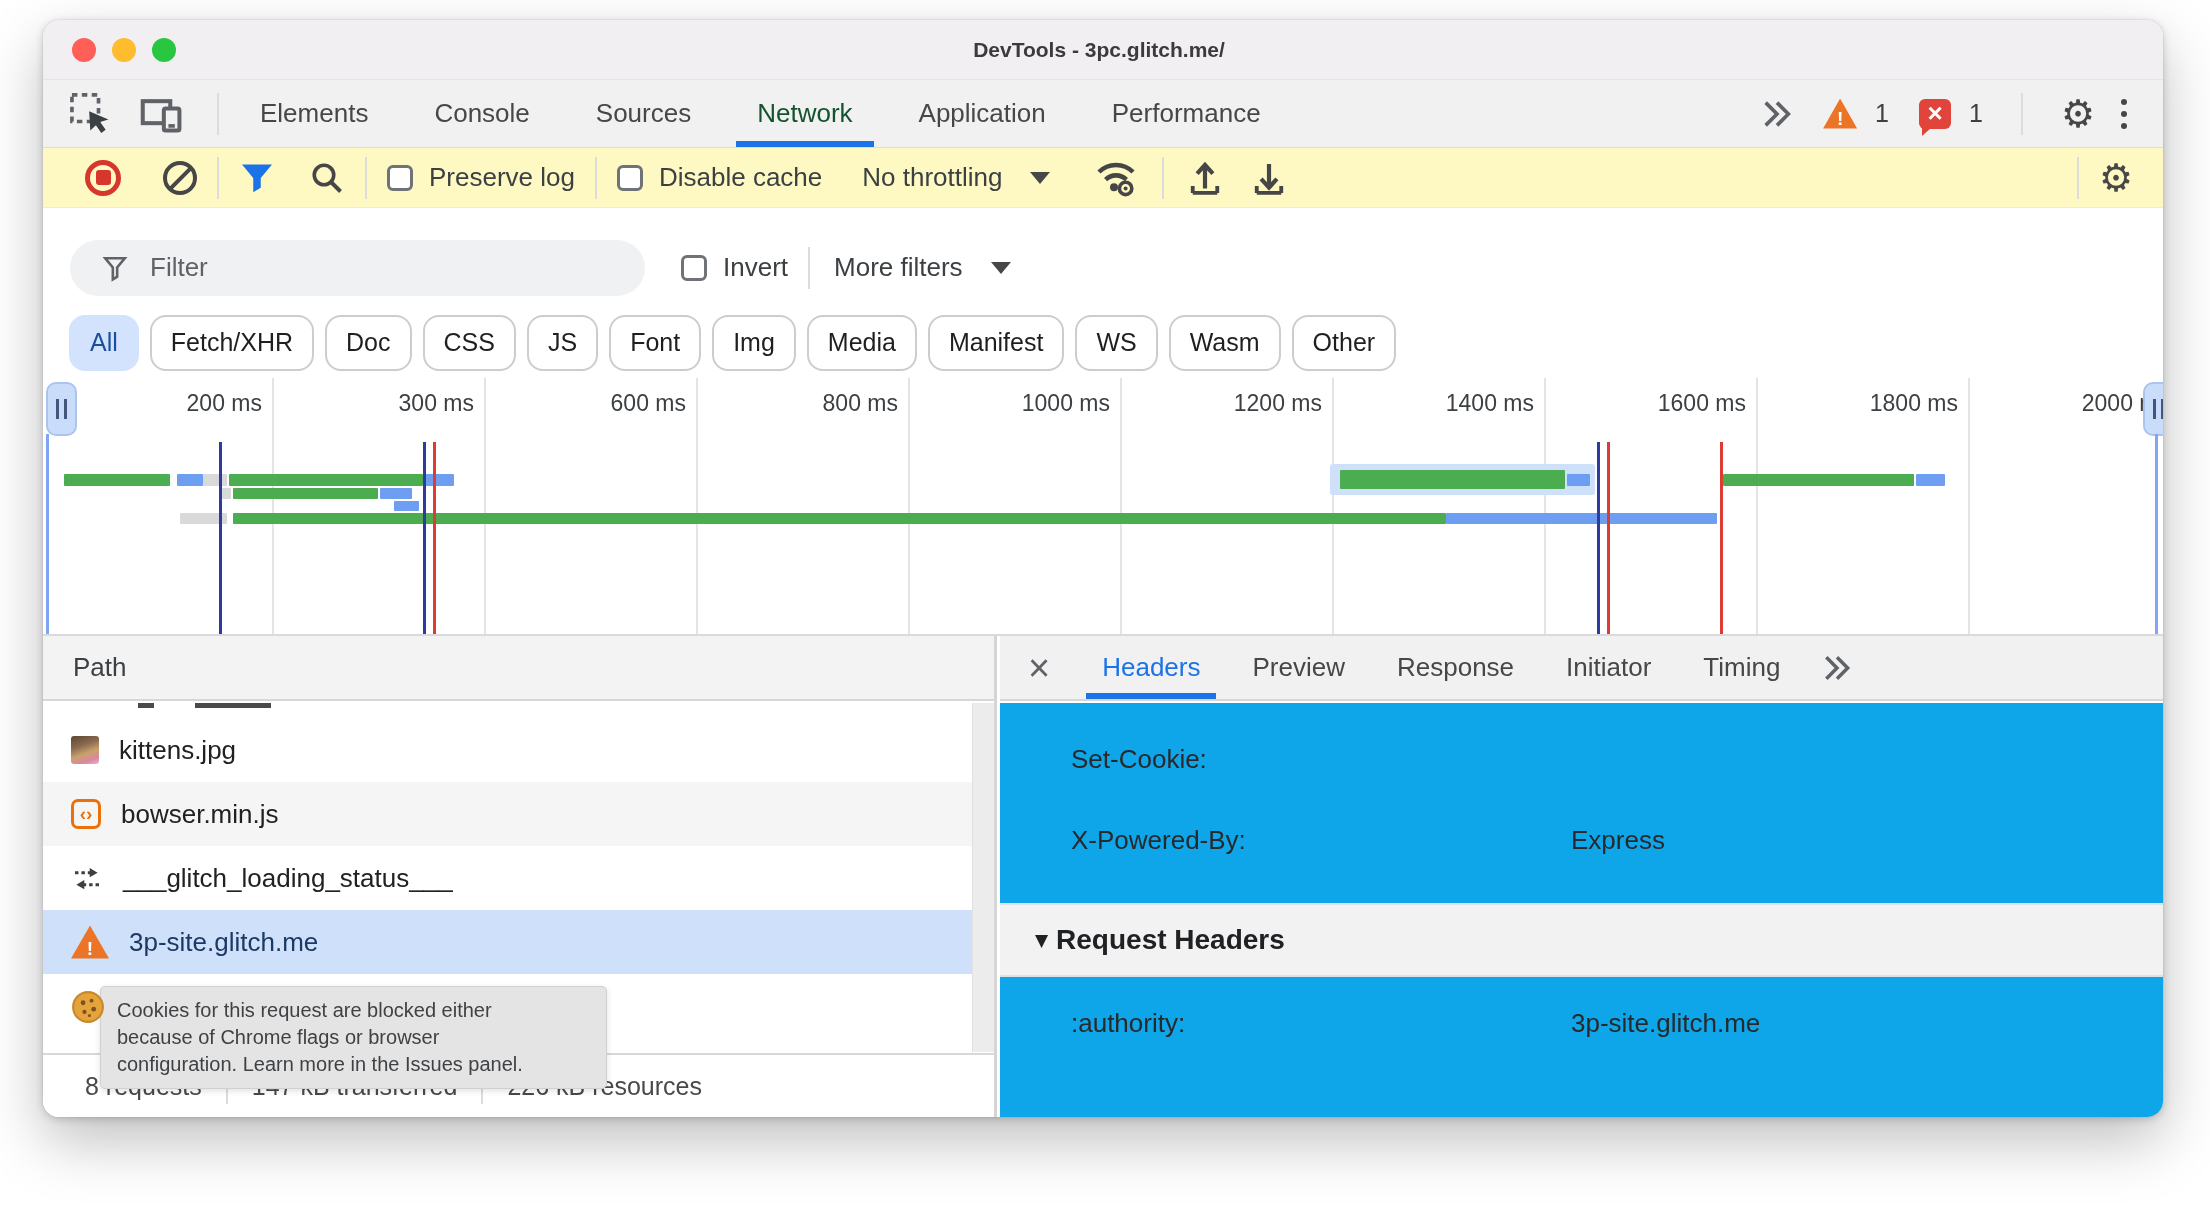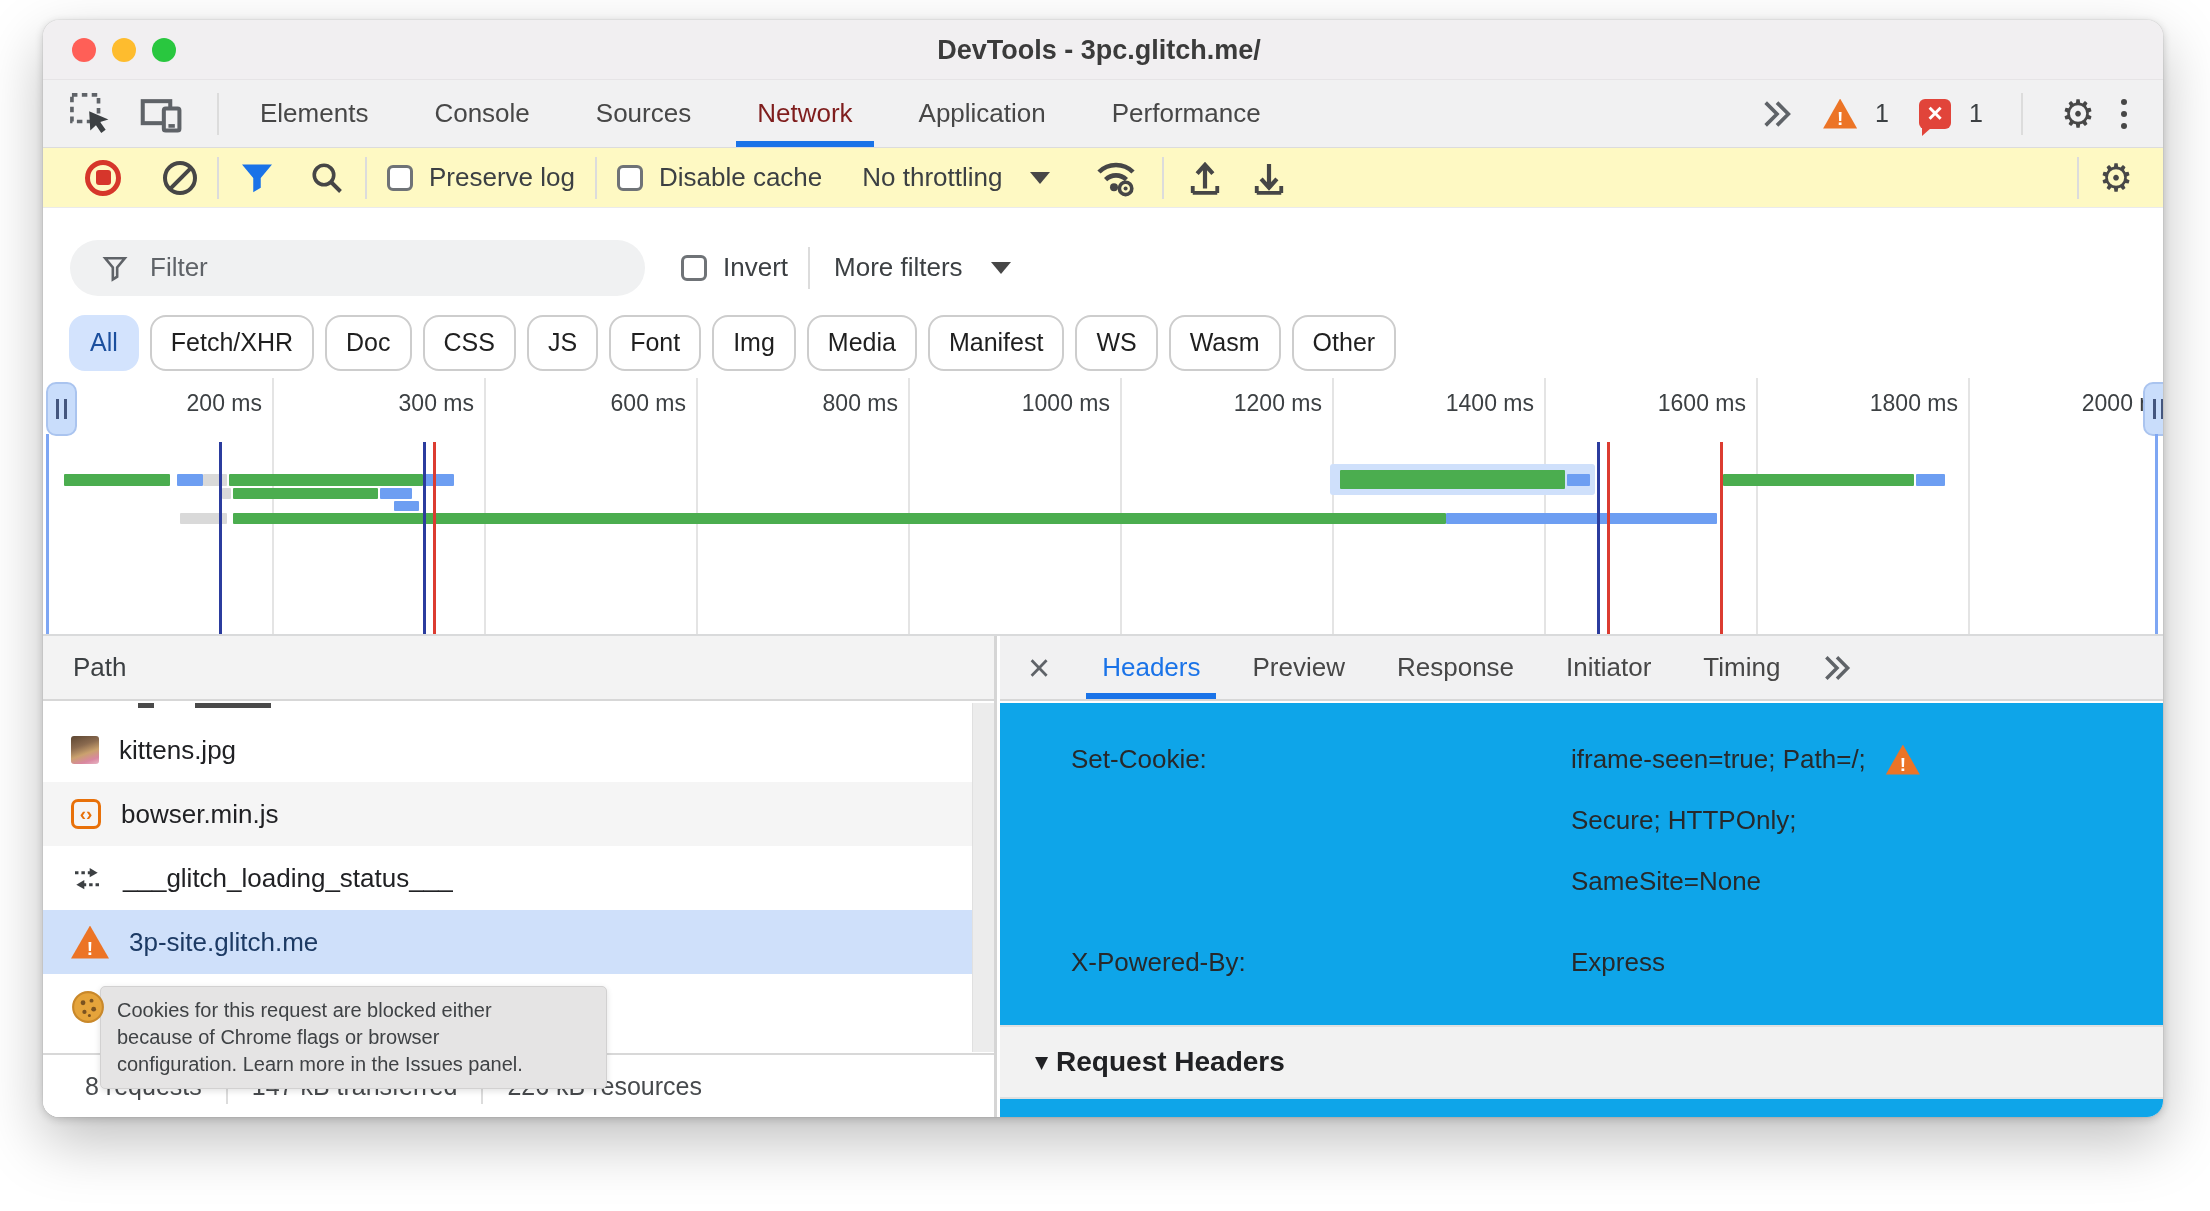--- a/index.html
+++ b/index.html
@@ -9,30 +9,30 @@
   .window{position:absolute;left:43px;top:20px;width:2120px;height:1097px;background:#fff;
     border-radius:16px;overflow:hidden;
     box-shadow:0 24px 60px rgba(0,0,0,.25),0 2px 8px rgba(0,0,0,.18),0 0 1px rgba(0,0,0,.35);}
 
   
   .titlebar{position:absolute;left:0;top:0;width:100%;height:60px;background:#f1eff1;
     border-bottom:1px solid #e6e4e6;}
   .lights{position:absolute;left:29px;top:18px;display:flex;gap:16px;}
   .light{width:24px;height:24px;border-radius:50%;}
   .title{position:absolute;left:0;right:8px;top:0;height:60px;display:flex;align-items:center;
-    justify-content:center;font-size:27px;font-weight:bold;color:#3b3b3b;}
+    justify-content:center;font-size:21px;font-weight:bold;color:#3b3b3b;}
 
   
   .tabbar{position:absolute;left:0;top:60px;width:100%;height:68px;background:#f1f1f2;
     border-bottom:1px solid #dcdcdc;display:flex;align-items:center;}
   .tab-icons{display:flex;align-items:center;margin-left:26px;gap:26px;}
   .vdiv{width:2px;height:42px;background:#dcdcdc;margin:0 20px;}
   .tabs{display:flex;align-items:stretch;height:100%;margin-left:8px;}
   .tab{position:relative;display:flex;align-items:center;padding:0 33px;font-size:26px;color:#474747;cursor:default;}
-  .tab.active{color:#7f1d1d;}
+  .tab.active{color:#14532d;}
   .tab.active::after{content:"";position:absolute;left:12px;right:12px;bottom:0;height:6px;background:#1a73e8;}
   .tab-right{margin-left:auto;display:flex;align-items:center;margin-right:28px;gap:18px;}
   .count{font-size:25px;color:#3c4043;}
 
   .warn-tri{position:relative;display:inline-block;width:34px;height:30px;
     background:#ec7426;clip-path:polygon(50% 0,100% 100%,0 100%);}
   .warn-tri::after{content:"!";position:absolute;left:0;right:0;bottom:1px;text-align:center;
     color:#fff;font-weight:bold;font-size:19px;line-height:19px;}
   .err-badge{position:relative;display:inline-block;width:32px;height:30px;background:#e1443a;border-radius:6px;}
   .err-badge::after{content:"\00d7";position:absolute;left:0;right:0;top:-1px;bottom:0;color:#fff;
@@ -393,32 +393,20 @@
           <div class="dtab">Response</div>
           <div class="dtab">Initiator</div>
           <div class="dtab">Timing</div>
           <svg width="34" height="32" viewBox="0 0 24 24" class="dchev">
             <path d="M4 4 L12 12 L4 20 M12 4 L20 12 L12 20" fill="none" stroke="#5f6368" stroke-width="2.6"></path>
           </svg>
         </div>
       <div class="dcontent">
         <div class="kv sc">
           <div class="k">Set-Cookie:</div>
-          <div class="v" id="sc-lines">
-              <div class="vline">
-                <span>iframe-seen=true; Path=/;</span>
-                <span class="warn-tri"></span>
-              </div>
-              <div class="vline">
-                <span>Secure; HTTPOnly;</span>
-              </div>
-              <div class="vline">
-                <span>SameSite=None</span>
-              </div>
-            </div>
         </div>
         <div class="kv xpb">
           <div class="k">X-Powered-By:</div>
           <div class="v">Express</div>
         </div>
         <div class="section-band">
           <span class="tri-glyph">▼</span>
           <span>Request Headers</span>
         </div>
         <div class="kv auth">

